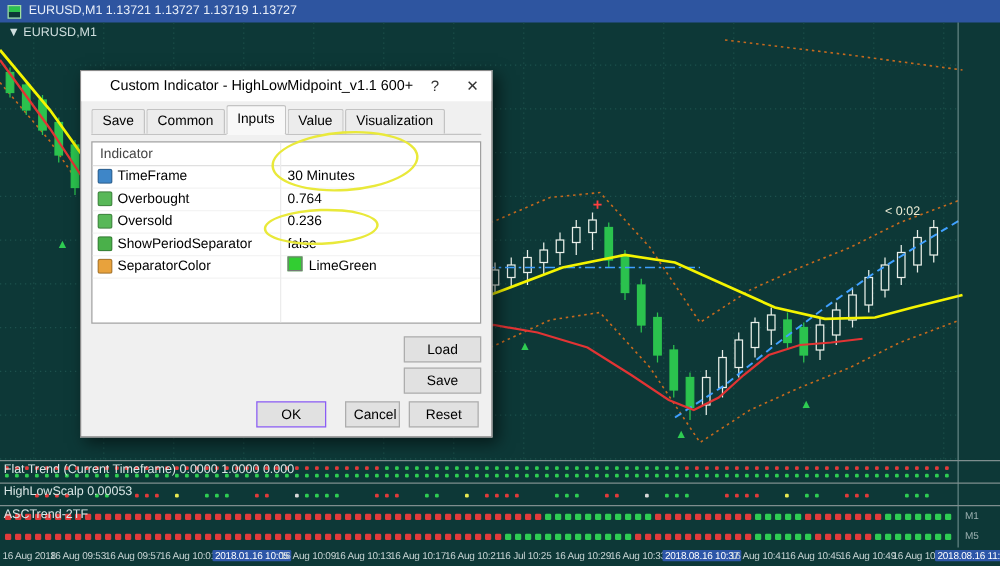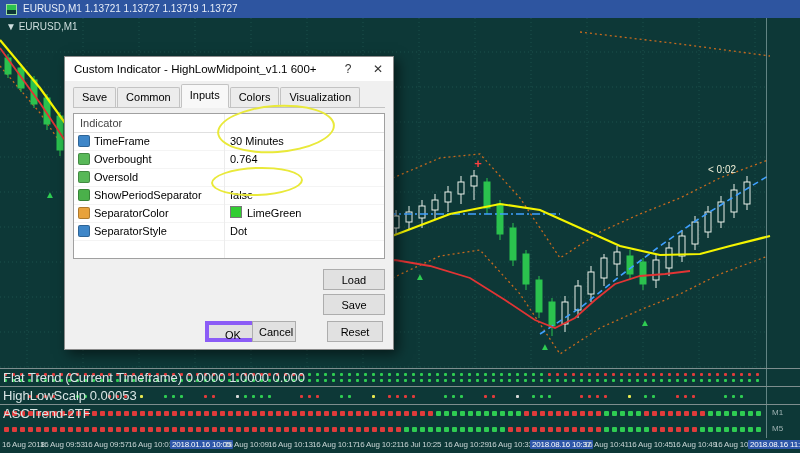--- a/index.html
+++ b/index.html
@@ -14,50 +14,50 @@
 
   
   .chart{position:absolute;top:18px;left:0;width:800px;height:350px}
   .chart svg{position:absolute;top:0;left:0}
   .symbol-label{position:absolute;top:3px;left:6px;color:#cfdede;font-size:10px}
   .countdown{position:absolute;top:146px;left:708px;color:#efefd8;font-size:10px;white-space:nowrap}
   .axis-sep{position:absolute;left:766px;top:18px;height:420px;width:1px;background:rgba(170,195,195,.55)}
 
   
   .panel{position:absolute;left:0;width:800px;border-top:1px solid #7e8e8e;box-sizing:border-box}
-  .panel-label{position:absolute;left:3px;top:1px;font-size:13px;color:#d9e5e5;white-space:nowrap;z-index:2}
+  .panel-label{position:absolute;left:3px;top:1px;font-size:10px;color:#d9e5e5;white-space:nowrap;z-index:2}
   .dot{position:absolute;border-radius:1px}
   .asc-tf{position:absolute;left:772px;font-size:8px;color:#9fb3b3}
 
   
   .time-axis{position:absolute;top:438px;left:0;width:800px;height:15px}
   .time-label{position:absolute;top:2px;font-size:8px;letter-spacing:-.2px;color:#c8d4d4;white-space:nowrap}
   .time-label.hl{background:#2d56a8;color:#fff;padding:0 2px;border-radius:1px}
 
   
   .dialog{position:absolute;left:64px;top:56px;width:328px;height:292px;background:#f0f0f0;
           border:1px solid #8a8a8a;box-shadow:4px 4px 12px rgba(0,0,0,.55);z-index:10;font-size:11px;color:#000}
-  .dlg-title{height:24px;background:#fff;display:flex;align-items:center;padding-left:9px;font-size:11.5px}
+  .dlg-title{height:24px;background:#fff;display:flex;align-items:center;padding-left:23px;font-size:11.5px}
   .dlg-controls{margin-left:auto;display:flex}
   .dlg-ctl{width:30px;height:24px;text-align:center;line-height:24px;font-size:12px;color:#333;cursor:default}
   .tabs{position:absolute;left:8px;top:30px;right:8px;height:20px;display:flex;align-items:flex-end;border-bottom:1px solid #c3c3c3}
   .tab{padding:2px 8px;border:1px solid #c3c3c3;border-bottom:none;background:#ececec;font-size:11px;height:15px;line-height:14px;margin-right:1px;border-radius:2px 2px 0 0}
   .tab.active{background:#f8f8f8;height:18px;line-height:17px;position:relative;top:1px;border-bottom:1px solid #f8f8f8}
   .table{position:absolute;left:8px;top:56px;width:312px;height:146px;background:#fff;border:1px solid #a0a0a0;overflow:hidden;box-sizing:border-box}
   .col-sep{position:absolute;left:150px;top:0;bottom:0;width:1px;background:#ececec}
   .thead{display:flex;height:18px;line-height:18px;border-bottom:1px solid #e0e0e0;color:#444}
   .thead .cell-name{padding-left:6px}
   .trow{display:flex;height:17px;line-height:17px;border-bottom:1px solid #f4f4f4}
   .cell-name{width:150px;box-sizing:border-box;padding-left:20px;position:relative;overflow:hidden;white-space:nowrap}
   .thead .cell-name{padding-left:6px}
   .cell-value{flex:1;padding-left:6px;overflow:hidden;white-space:nowrap}
   .row-icon{position:absolute;left:4px;top:2px;width:12px;height:12px;border-radius:2px;border:1px solid rgba(0,0,0,.25);box-sizing:border-box}
   .swatch{display:inline-block;width:10px;height:10px;border:1px solid #777;margin-right:5px;vertical-align:-1px}
   .btn{position:absolute;height:21px;background:#e1e1e1;border:1px solid #adadad;font-size:11px;text-align:center;line-height:19px;box-sizing:border-box}
-  .btn.primary{border:4px solid #8b5cf6}
+  .btn.primary{border:1px solid #8b5cf6}
   .ellipse{position:absolute;border:2px solid #e9e93a;border-radius:50%;pointer-events:none;z-index:5;background:transparent}
 </style>
 </head>
 <body>
 
 <div class="titlebar">
   <span class="win-icon"></span>
   <span>EURUSD,M1   1.13721 1.13727 1.13719 1.13727</span>
 </div>
 
@@ -652,57 +652,54 @@
     <span class="dlg-controls">
       <span class="dlg-ctl">?</span>
       <span class="dlg-ctl">✕</span>
     </span>
   </div>
 
   <div class="tabs" id="tabs">
       <div class="tab">Save</div>
       <div class="tab">Common</div>
       <div class="tab active">Inputs</div>
-      <div class="tab">Colors</div>
+      <div class="tab">Value</div>
       <div class="tab">Visualization</div>
     </div>
 
   <div class="table">
     <div class="col-sep"></div>
     <div class="thead">
       <div class="cell-name">Indicator</div>
     </div>
     <div id="trows">
         <div class="trow">
           <div class="cell-name"><span class="row-icon" style="background: rgb(62, 134, 200);"></span><span>TimeFrame</span></div>
           <div class="cell-value"><span>30 Minutes</span></div>
         </div>
         <div class="trow">
           <div class="cell-name"><span class="row-icon" style="background: rgb(88, 184, 88);"></span><span>Overbought</span></div>
           <div class="cell-value"><span>0.764</span></div>
         </div>
         <div class="trow">
           <div class="cell-name"><span class="row-icon" style="background: rgb(88, 184, 88);"></span><span>Oversold</span></div>
+          <div class="cell-value"><span>0.236</span></div>
         </div>
         <div class="trow">
           <div class="cell-name"><span class="row-icon" style="background: rgb(74, 176, 74);"></span><span>ShowPeriodSeparator</span></div>
           <div class="cell-value"><span>false</span></div>
         </div>
         <div class="trow">
           <div class="cell-name"><span class="row-icon" style="background: rgb(232, 162, 60);"></span><span>SeparatorColor</span></div>
           <div class="cell-value"><span class="swatch" style="background: rgb(50, 205, 50);"></span><span>LimeGreen</span></div>
         </div>
-        <div class="trow">
-          <div class="cell-name"><span class="row-icon" style="background: rgb(62, 134, 200);"></span><span>SeparatorStyle</span></div>
-          <div class="cell-value"><span>Dot</span></div>
-        </div>
       </div>
   </div>
 
   <div class="ellipse" style="left:152px;top:48px;width:114px;height:44px;transform:rotate(-4deg)"></div>
   <div class="ellipse" style="left:146px;top:110px;width:88px;height:25px;transform:rotate(-2deg)"></div>
 
   <button class="btn" style="right:8px;top:212px;width:62px">Load</button>
   <button class="btn" style="right:8px;top:237px;width:62px">Save</button>
   <button class="btn primary" style="left:140px;top:264px;width:56px">OK</button>
-  <button class="btn" style="left:187px;top:264px;width:44px">Cancel</button>
+  <button class="btn" style="left:211px;top:264px;width:44px">Cancel</button>
   <button class="btn" style="left:262px;top:264px;width:56px">Reset</button>
 </div>
 
 </body></html>

